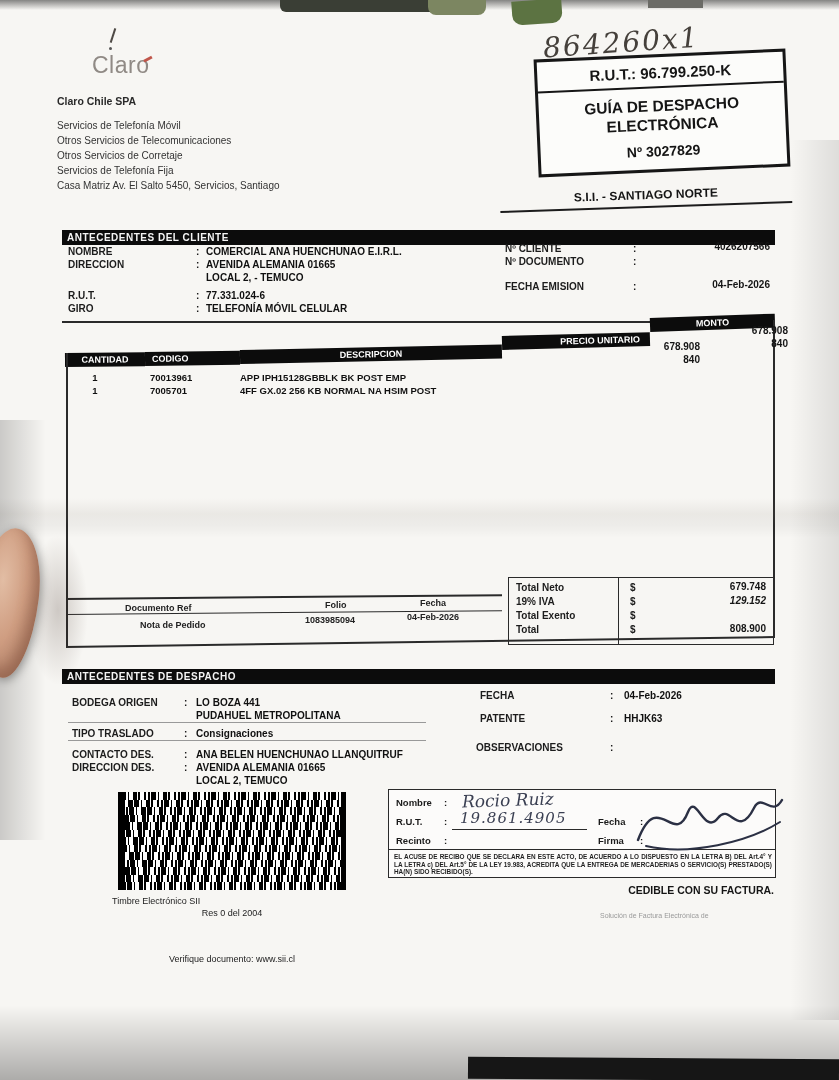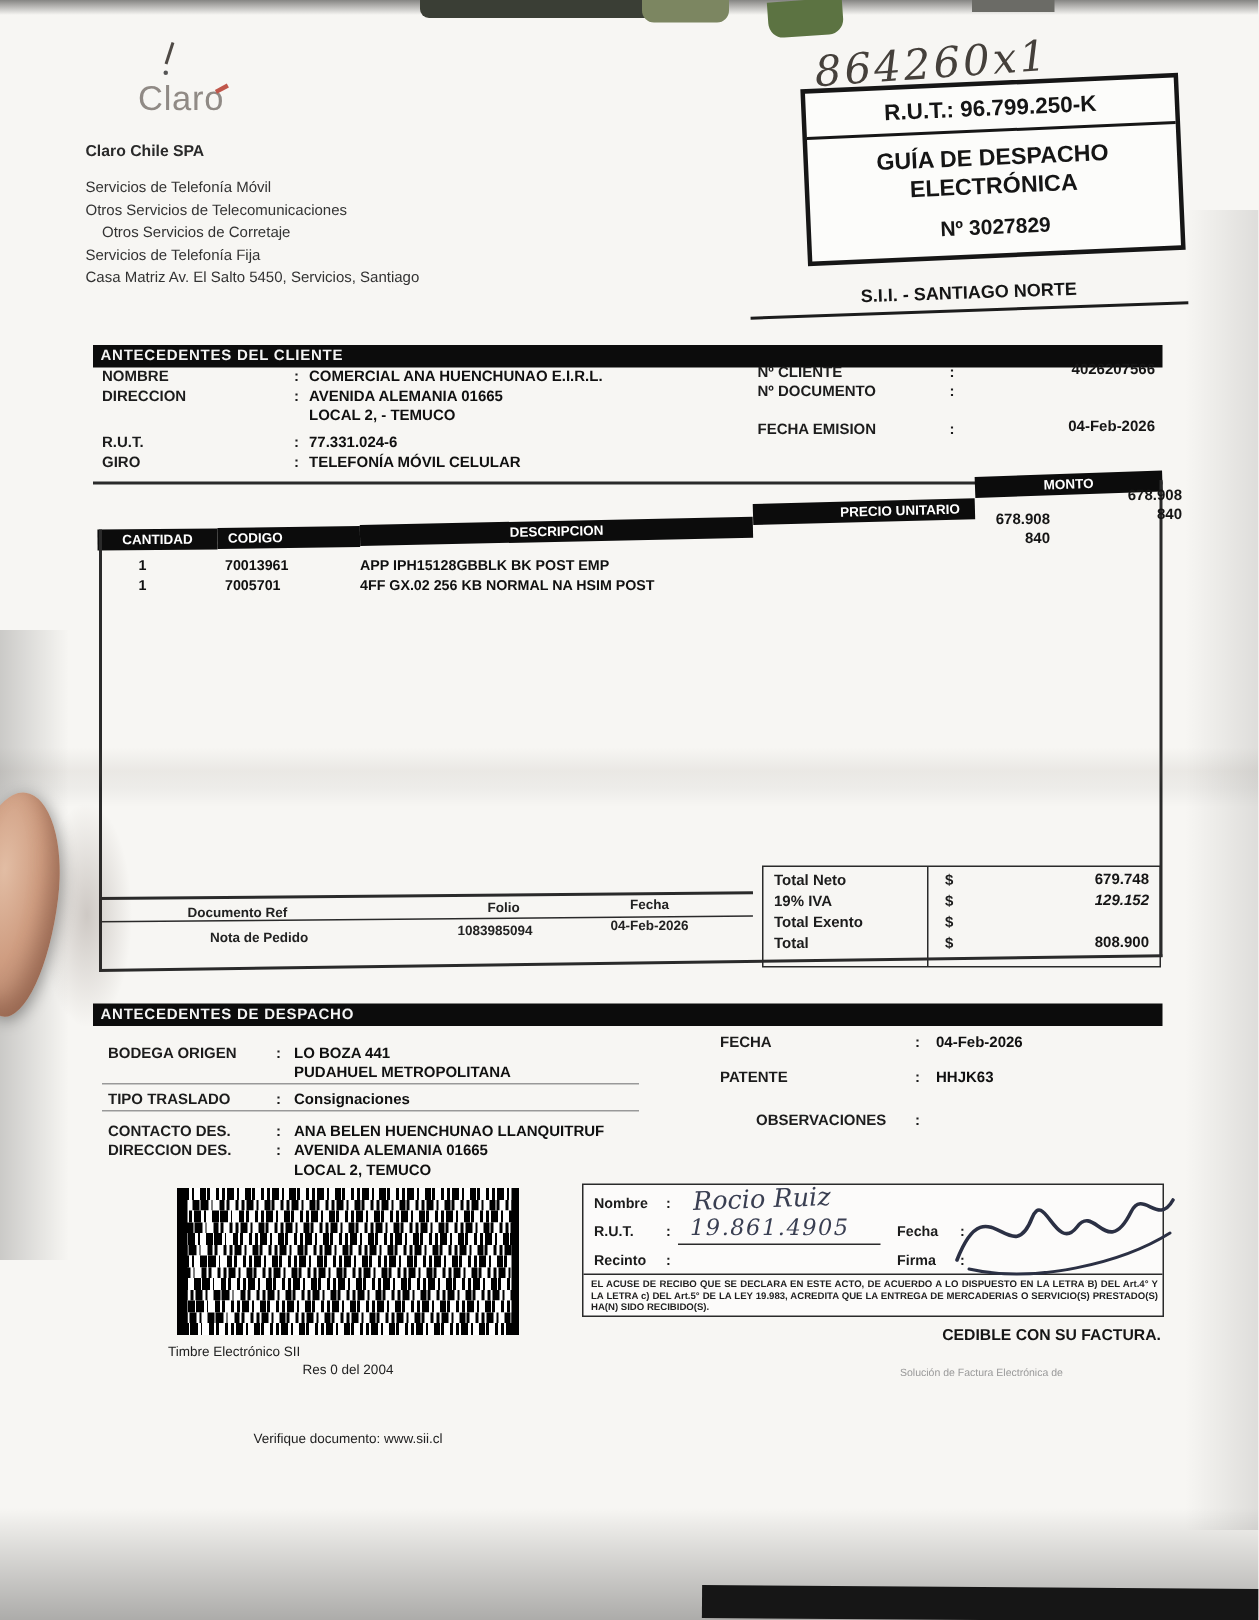--- a/index.html
+++ b/index.html
@@ -89,21 +89,21 @@
 
 <div class="abs" style="left:112px;top:28px;width:2px;height:15px;background:#4f4a45;transform:rotate(18deg);"></div>
 <div class="abs" style="left:109px;top:47px;width:3px;height:3px;background:#555;border-radius:50%;"></div>
 
 <div class="abs hand hand-id" style="left:543px;top:26px;">864260x1</div>
 
 <div class="abs claro" style="left:92px;top:52px;"><span>Claro</span><span class="claro-tick"></span></div>
 <div class="abs issuer-name" style="left:57px;top:95px;">Claro Chile SPA</div>
 <div class="abs issuer-line" style="left:57px;top:120px;">Servicios de Telefonía Móvil</div>
 <div class="abs issuer-line" style="left:57px;top:135px;">Otros Servicios de Telecomunicaciones</div>
-<div class="abs issuer-line" style="left:57px;top:150px;margin-left:11px;">Otros Servicios de Corretaje</div>
+<div class="abs issuer-line" style="left:57px;top:150px;">Otros Servicios de Corretaje</div>
 <div class="abs issuer-line" style="left:57px;top:165px;">Servicios de Telefonía Fija</div>
 <div class="abs issuer-line" style="left:57px;top:180px;">Casa Matriz Av. El Salto 5450, Servicios, Santiago</div>
 
 <div class="abs sii-box" style="left:536px;top:54px;">
   <div class="sii-rut">R.U.T.: 96.799.250-K</div>
   <div class="sii-title">
     <div>GUÍA DE DESPACHO</div>
     <div>ELECTRÓNICA</div>
   </div>
   <div class="sii-folio">Nº 3027829</div>
@@ -207,21 +207,21 @@
 <span class="abs val" style="left:624px;top:690px;">04-Feb-2026</span>
 
 <span class="abs lbl" style="left:480px;top:713px;">PATENTE</span>
 <span class="abs lbl" style="left:610px;top:713px;">:</span>
 <span class="abs val" style="left:624px;top:713px;">HHJK63</span>
 
 <span class="abs lbl" style="left:72px;top:749px;">CONTACTO DES.</span>
 <span class="abs lbl" style="left:184px;top:749px;">:</span>
 <span class="abs val" style="left:196px;top:749px;">ANA BELEN HUENCHUNAO LLANQUITRUF</span>
 
-<span class="abs lbl" style="left:504px;top:742px;">OBSERVACIONES</span>
+<span class="abs lbl" style="left:476px;top:742px;">OBSERVACIONES</span>
 <span class="abs lbl" style="left:610px;top:742px;">:</span>
 
 <span class="abs lbl" style="left:72px;top:762px;">DIRECCION DES.</span>
 <span class="abs lbl" style="left:184px;top:762px;">:</span>
 <span class="abs val" style="left:196px;top:762px;">AVENIDA ALEMANIA 01665</span>
 <span class="abs val" style="left:196px;top:775px;">LOCAL 2,  TEMUCO</span>
 
 <div class="abs barcode" style="left:118px;top:792px;width:228px;height:98px;">
     <div class="bc-row" style="background-position: 0px 0px;"></div>
     <div class="bc-row" style="background-position: 13px 0px;"></div>

